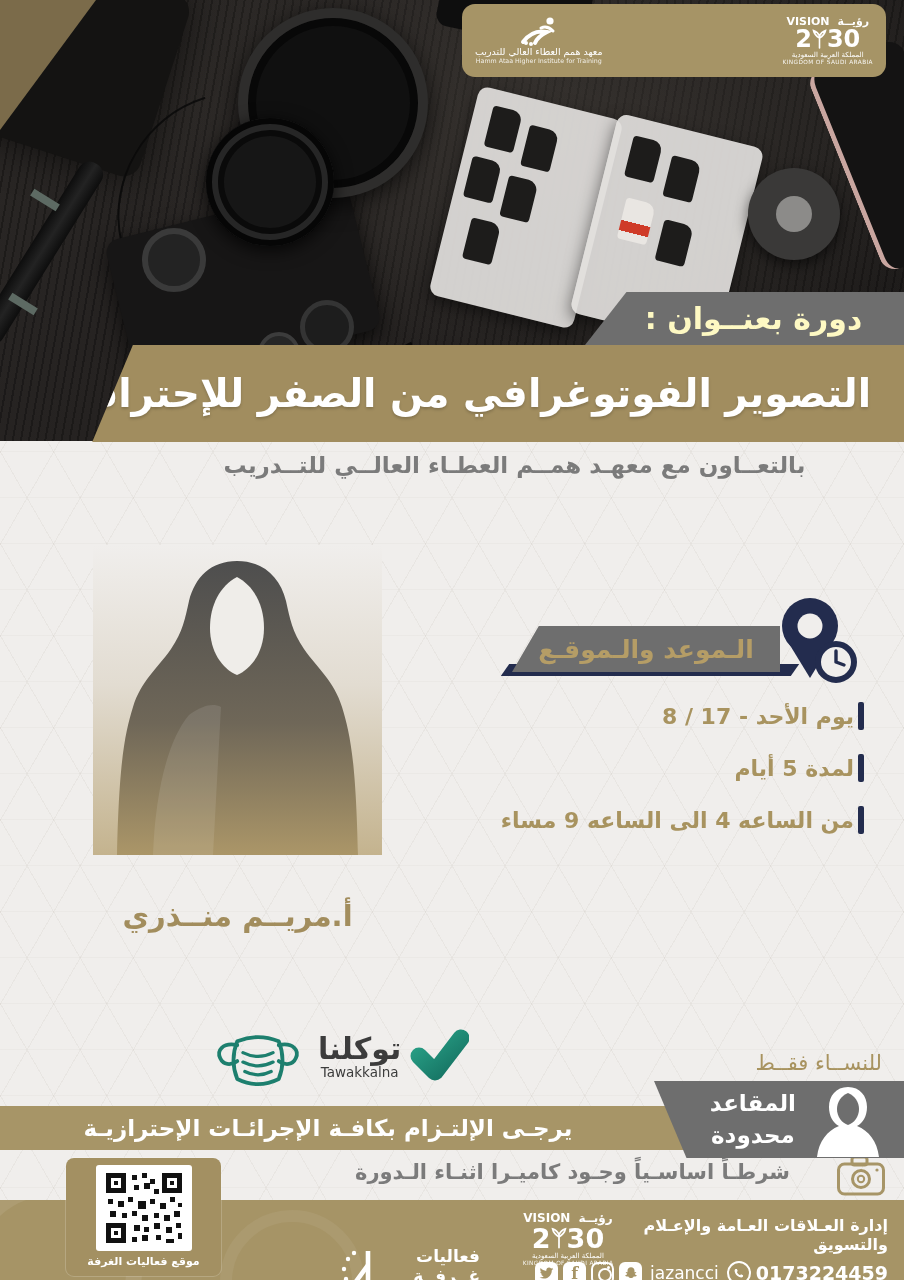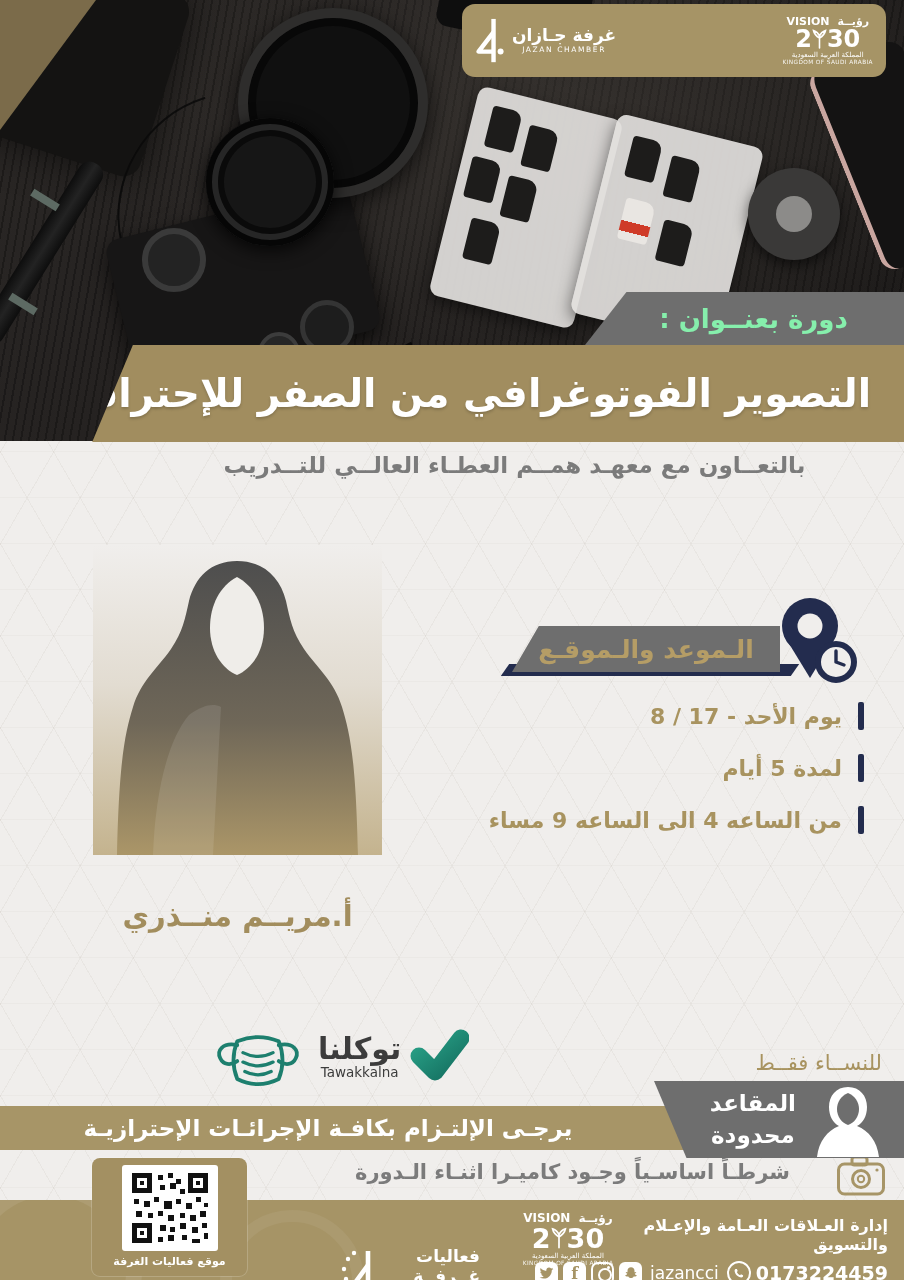--- a/index.html
+++ b/index.html
@@ -55,42 +55,42 @@
   .hm-ar{color:#fff;font-size:9.5px;margin-top:1px;white-space:nowrap;}
   .hm-en{color:rgba(255,255,255,.85);font-size:6.3px;margin-top:1px;white-space:nowrap;}
   .vs-row1{display:flex;align-items:flex-end;gap:8px;color:#fff;font-size:11px;font-weight:bold;}
   .vs-year{display:flex;align-items:center;color:#fff;font-size:24px;font-weight:bold;line-height:1;}
   .vs-c1{color:#fff;font-size:7px;margin-top:1px;white-space:nowrap;}
   .vs-c2{color:rgba(255,255,255,.9);font-size:5.8px;letter-spacing:.4px;white-space:nowrap;}
 
   
   .course-label{left:585px;right:0;top:292px;height:53px;background:#6e6e6e;z-index:3;
     clip-path:polygon(13% 0,100% 0,100% 100%,0 100%);display:flex;align-items:center;justify-content:center;}
-  .course-label span{color:#86efac;font-size:26px;font-weight:bold;padding-left:18px;}
+  .course-label span{color:#fef9c3;font-size:30px;font-weight:bold;padding-left:18px;}
   .title-gray{left:55px;right:0;top:345px;height:97px;background:#6a6a6a;z-index:2;
     clip-path:polygon(9.8% 0,100% 0,100% 100%,4.8% 100%);}
   .title-banner{left:0;top:345px;width:904px;height:97px;background:#a18d5f;z-index:3;
     clip-path:polygon(14.7% 0,100% 0,100% 100%,10.2% 100%);display:flex;align-items:center;justify-content:center;}
   .title-banner span{color:#fff;font-size:39px;font-weight:bold;padding-left:40px;text-shadow:0 2px 3px rgba(0,0,0,.18);}
   .subtitle{left:180px;right:55px;top:452px;text-align:center;color:#7b7b7b;font-size:23px;font-weight:bold;z-index:2;}
 
   
   .trainer-photo{left:93px;top:545px;width:289px;height:310px;z-index:2;
     background:linear-gradient(#f0eeec 0%,#e2dcd1 45%,#c4b38e 100%);}
   .trainer-role{left:93px;top:872px;width:289px;text-align:center;color:#8a8a8a;font-size:21px;font-weight:bold;}
   .trainer-name{left:93px;top:899px;width:289px;text-align:center;color:#a28d5d;font-size:29px;font-weight:bold;}
 
   
   .schedule-banner{left:512px;top:626px;width:268px;height:46px;background:#6e6e6e;z-index:3;
     clip-path:polygon(10% 0,100% 0,100% 100%,0 100%);display:flex;align-items:center;justify-content:center;}
   .schedule-banner span{color:#b59d66;font-size:25px;font-weight:bold;}
   .schedule-shadow{left:505px;top:664px;width:290px;height:12px;background:#232c4e;transform:skewX(-35deg);z-index:2;}
   .pin-clock{left:762px;top:592px;width:108px;height:104px;z-index:4;}
   .schedule-list{right:40px;top:702px;width:480px;z-index:2;}
-  .sched-row{display:flex;flex-direction:row-reverse;align-items:center;gap:16px;height:28px;margin-bottom:24px;}
+  .sched-row{display:flex;flex-direction:row-reverse;align-items:center;gap:4px;height:28px;margin-bottom:24px;}
   .sched-bar{width:6px;height:28px;background:#232c4e;border-radius:2px;flex:0 0 auto;}
   .sched-text{color:#a8935f;font-size:22px;font-weight:bold;white-space:nowrap;}
 
   
   .mask-icon{left:210px;top:1030px;width:96px;height:66px;z-index:2;}
   .twk{left:318px;top:1028px;display:flex;align-items:center;gap:8px;z-index:2;}
   .twk-col{display:flex;flex-direction:column;align-items:center;line-height:1.1;}
   .twk-ar{color:#3c3c3c;font-size:30px;font-weight:bold;}
   .twk-en{color:#3c3c3c;font-size:13.5px;}
 
@@ -102,21 +102,21 @@
   .woman-icon{width:92px;height:74px;flex:0 0 auto;}
   .precaution-bar{left:0;top:1106px;width:904px;height:44px;background:#a79567;z-index:3;}
   .precaution-text{position:absolute;left:0;top:0;width:656px;height:44px;display:flex;align-items:center;justify-content:center;color:#fff;font-size:23px;font-weight:bold;}
   .condition-text{top:1160px;right:114px;color:#7b7b7b;font-size:21px;font-weight:bold;z-index:2;}
   .camera-icon{top:1154px;right:18px;width:50px;height:44px;z-index:2;}
 
   
   .footer{left:0;top:1200px;width:904px;height:80px;background:#a69466;z-index:2;overflow:hidden;}
   .f-circle1{position:absolute;left:-40px;top:-20px;width:150px;height:150px;border:16px solid rgba(255,255,255,.08);border-radius:50%;}
   .f-circle2{position:absolute;left:220px;top:10px;width:120px;height:120px;border:12px solid rgba(255,255,255,.06);border-radius:50%;}
-  .qr-box{left:92px;top:1158px;width:155px;height:118px;background:#a39062;border-radius:8px;z-index:6;
+  .qr-box{left:66px;top:1158px;width:155px;height:118px;background:#a39062;border-radius:8px;z-index:6;
     display:flex;flex-direction:column;align-items:center;box-shadow:0 0 0 1px rgba(255,255,255,.18);}
   .qr-card{margin-top:7px;width:96px;height:86px;background:#fff;border-radius:3px;display:flex;align-items:center;justify-content:center;}
   .qr-label{margin-top:4px;color:#fff;font-size:11px;font-weight:bold;}
   .footer-events{left:340px;top:1210px;display:flex;align-items:center;gap:8px;z-index:3;margin-top:36px;}
   .ev-col{display:flex;flex-direction:column;align-items:flex-end;color:#fff;font-size:17px;font-weight:bold;line-height:1.18;width:86px;}
   .footer-vision{left:508px;top:1212px;width:120px;display:flex;flex-direction:column;align-items:center;z-index:3;line-height:1.05;}
   .footer-right{right:16px;top:1216px;width:320px;z-index:3;display:flex;flex-direction:column;align-items:flex-end;}
   .dept{color:#fff;font-size:16px;font-weight:bold;}
   .social-row{margin-top:7px;display:flex;align-items:center;gap:5px;direction:ltr;}
   .sq{width:23px;height:23px;background:#fff;border-radius:6px;display:flex;align-items:center;justify-content:center;}
@@ -162,30 +162,30 @@
       <div class="sd" style="left:62px;top:28px;"></div>
       <div class="sd red" style="left:28px;top:80px;"></div>
       <div class="sd" style="left:70px;top:92px;"></div>
     </div>
     <div class="abs tripod-plate"></div>
     <div class="abs tripod-inner"></div>
     <div class="abs phone-right"></div>
   </div>
 
   <div class="abs header-banner">
-    <div class="logo-group">
-      <svg width="30" height="50" viewBox="0 0 34 56">
-        <path d="M21 3 L21 52" stroke="#fff" stroke-width="5" fill="none"></path>
-        <path d="M21 18 L4 40 L21 40" stroke="#fff" stroke-width="5" fill="none" stroke-linejoin="round"></path>
-        <circle cx="29" cy="40" r="3.4" fill="#fff"></circle>
+    <div class="logo-col">
+      <svg width="44" height="30" viewBox="0 0 44 30">
+        <circle cx="33" cy="5" r="3.6" fill="#fff"></circle>
+        <path d="M24 12 C28 10 32 11 36 15" stroke="#fff" stroke-width="3" fill="none" stroke-linecap="round"></path>
+        <path d="M6 26 C12 18 20 14 30 16 C24 19 20 22 18 27" stroke="#fff" stroke-width="4" fill="none" stroke-linecap="round"></path>
+        <circle cx="9" cy="27" r="2" fill="#fff"></circle>
+          <circle cx="14" cy="28" r="2" fill="#fff"></circle>
       </svg>
-      <div class="logo-col">
-        <span class="jz-ar" dir="rtl">غرفة جـازان</span>
-        <span class="jz-en">JAZAN CHAMBER</span>
-      </div>
+      <span class="hm-ar" dir="rtl">معهد همم العطاء العالي للتدريب</span>
+      <span class="hm-en">Hamm Ataa Higher Institute for Training</span>
     </div>
     <div class="logo-col">
       <div class="vs-row1">
         <span>VISION</span>
         <span dir="rtl">رؤيــة</span>
       </div>
       <div class="vs-year">
         <span>2</span>
         <svg width="15" height="20" viewBox="0 0 15 20">
           <path d="M7.5 19 L7.5 8 M7.5 9 C4 7 2 4 1.5 1.5 C4.5 2.5 6.5 4.5 7.5 7 C8.5 4.5 10.5 2.5 13.5 1.5 C13 4 11 7 7.5 9" stroke="#fff" stroke-width="1.6" fill="none" stroke-linecap="round"></path>

